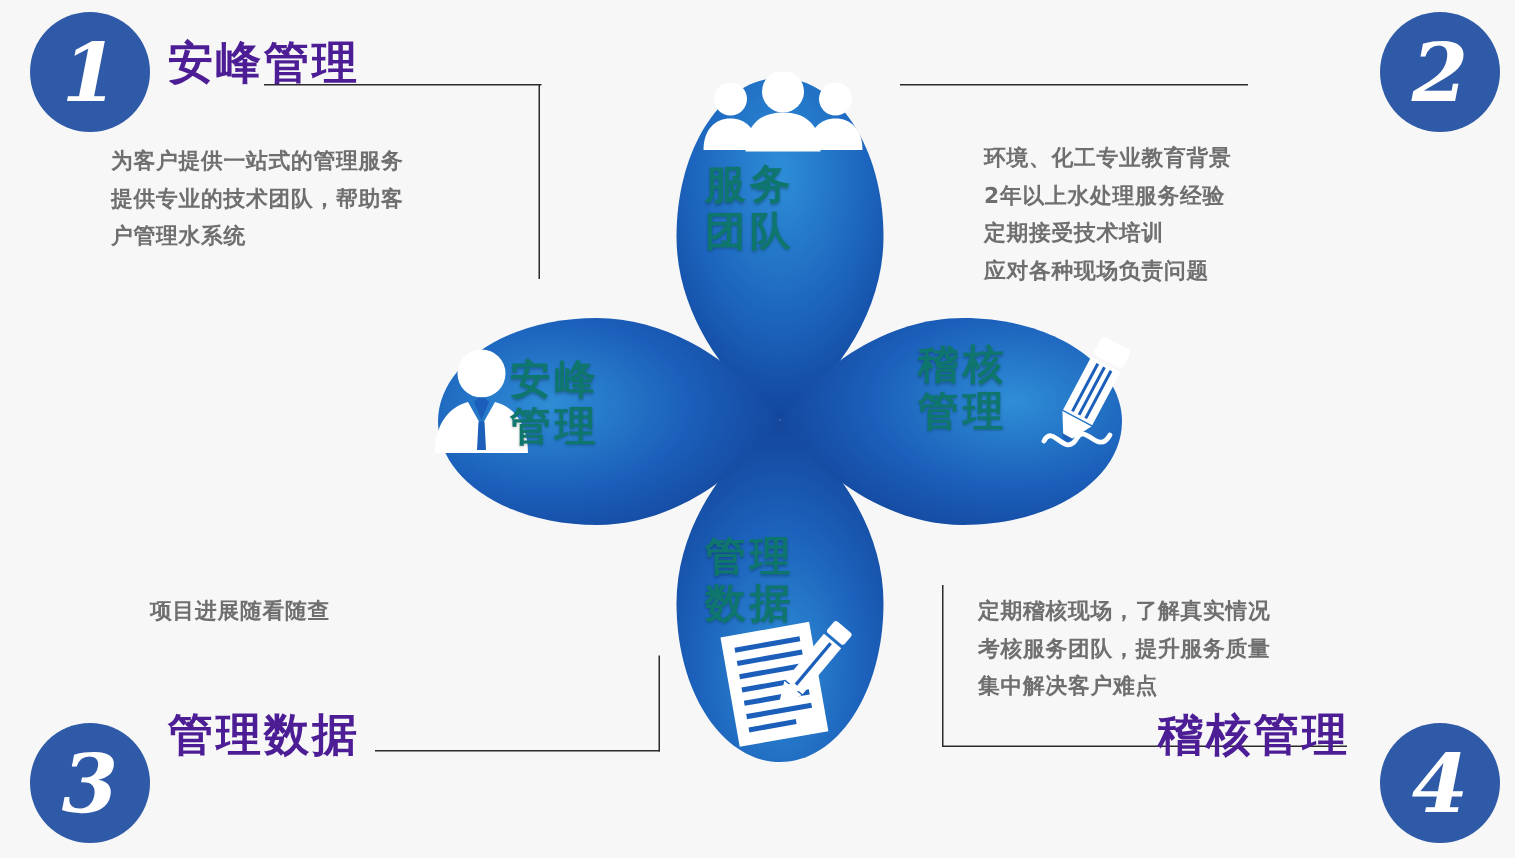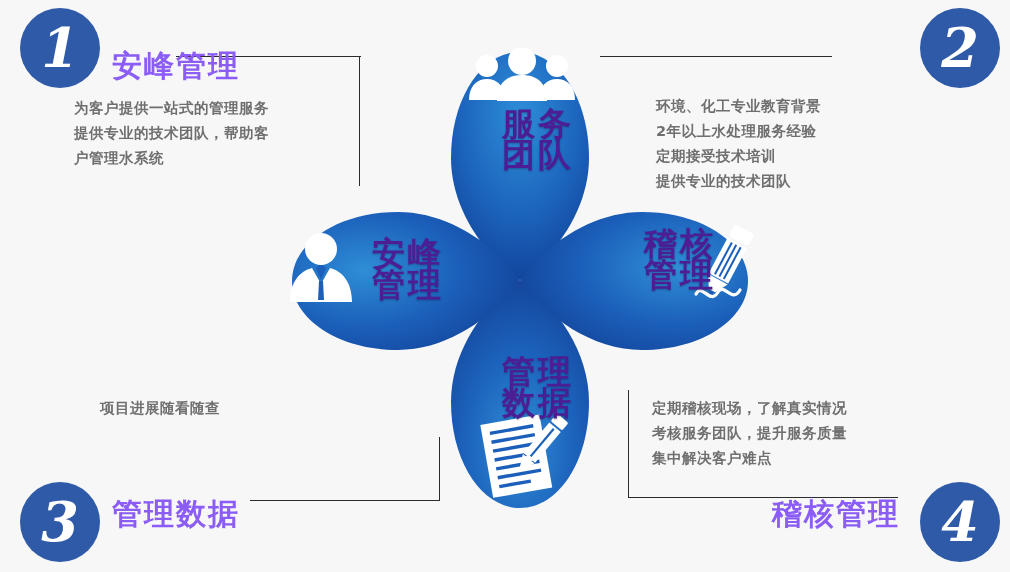--- a/index.html
+++ b/index.html
@@ -20,22 +20,22 @@
     font-size:54px;font-weight:700;font-style:italic;
     line-height:1;user-select:none;
   }
   #badge1{left:20px;top:8px;}
   #badge2{left:920px;top:8px;}
   #badge3{left:20px;top:482px;}
   #badge4{left:920px;top:482px;}
 
   
   .q-title{
-    position:absolute;color:#8b5cf6;font-weight:700;font-size:30px;
-    letter-spacing:2px;white-space:nowrap;margin-top:24px;
+    position:absolute;color:#4c1d95;font-weight:700;font-size:30px;
+    letter-spacing:2px;white-space:nowrap;
   }
   #title1{left:112px;top:22px;}
   #title2{left:770px;top:22px;}
   #title3{left:112px;top:470px;}
   #title4{left:772px;top:470px;}
 
   
   .q-body{
     position:absolute;color:#6f6f6f;font-size:14.5px;line-height:25px;
     white-space:nowrap;font-weight:600;
@@ -62,22 +62,22 @@
   
   #c4v{left:628px;top:390px;height:108px;}
   #c4h{left:628px;top:497px;width:270px;}
 
   
   #flower{position:absolute;left:255px;top:18px;width:530px;height:520px;}
   #flower svg{display:block;}
 
   
   .petal-label{
-    position:absolute;color:#4c1d95;font-weight:700;font-size:33px;
-    line-height:31px;letter-spacing:3px;text-align:right;
+    position:absolute;color:#0f766e;font-weight:700;font-size:27px;
+    line-height:31px;letter-spacing:3px;text-align:left;
     text-shadow:0 1px 2px rgba(0,0,0,.25);user-select:none;
   }
   #lab-top{left:470px;top:108px;width:104px;}
   #lab-left{left:340px;top:238px;width:104px;}
   #lab-right{left:612px;top:228px;width:104px;}
   #lab-bottom{left:470px;top:356px;width:104px;}
 
   
   #hub{
     position:absolute;left:453px;top:203px;width:134px;height:134px;
@@ -240,21 +240,21 @@
 
   <div class="q-body" id="body1">
     <div>为客户提供一站式的管理服务</div>
     <div>提供专业的技术团队，帮助客</div>
     <div>户管理水系统</div>
   </div>
   <div class="q-body" id="body2">
     <div>环境、化工专业教育背景</div>
     <div>2年以上水处理服务经验</div>
     <div>定期接受技术培训</div>
-    <div>提供专业的技术团队</div>
+    <div>应对各种现场负责问题</div>
   </div>
   <div class="q-body" id="body3">
     <div>项目进展随看随查</div>
   </div>
   <div class="q-body" id="body4">
     <div>定期稽核现场，了解真实情况</div>
     <div>考核服务团队，提升服务质量</div>
     <div>集中解决客户难点</div>
   </div>
 

